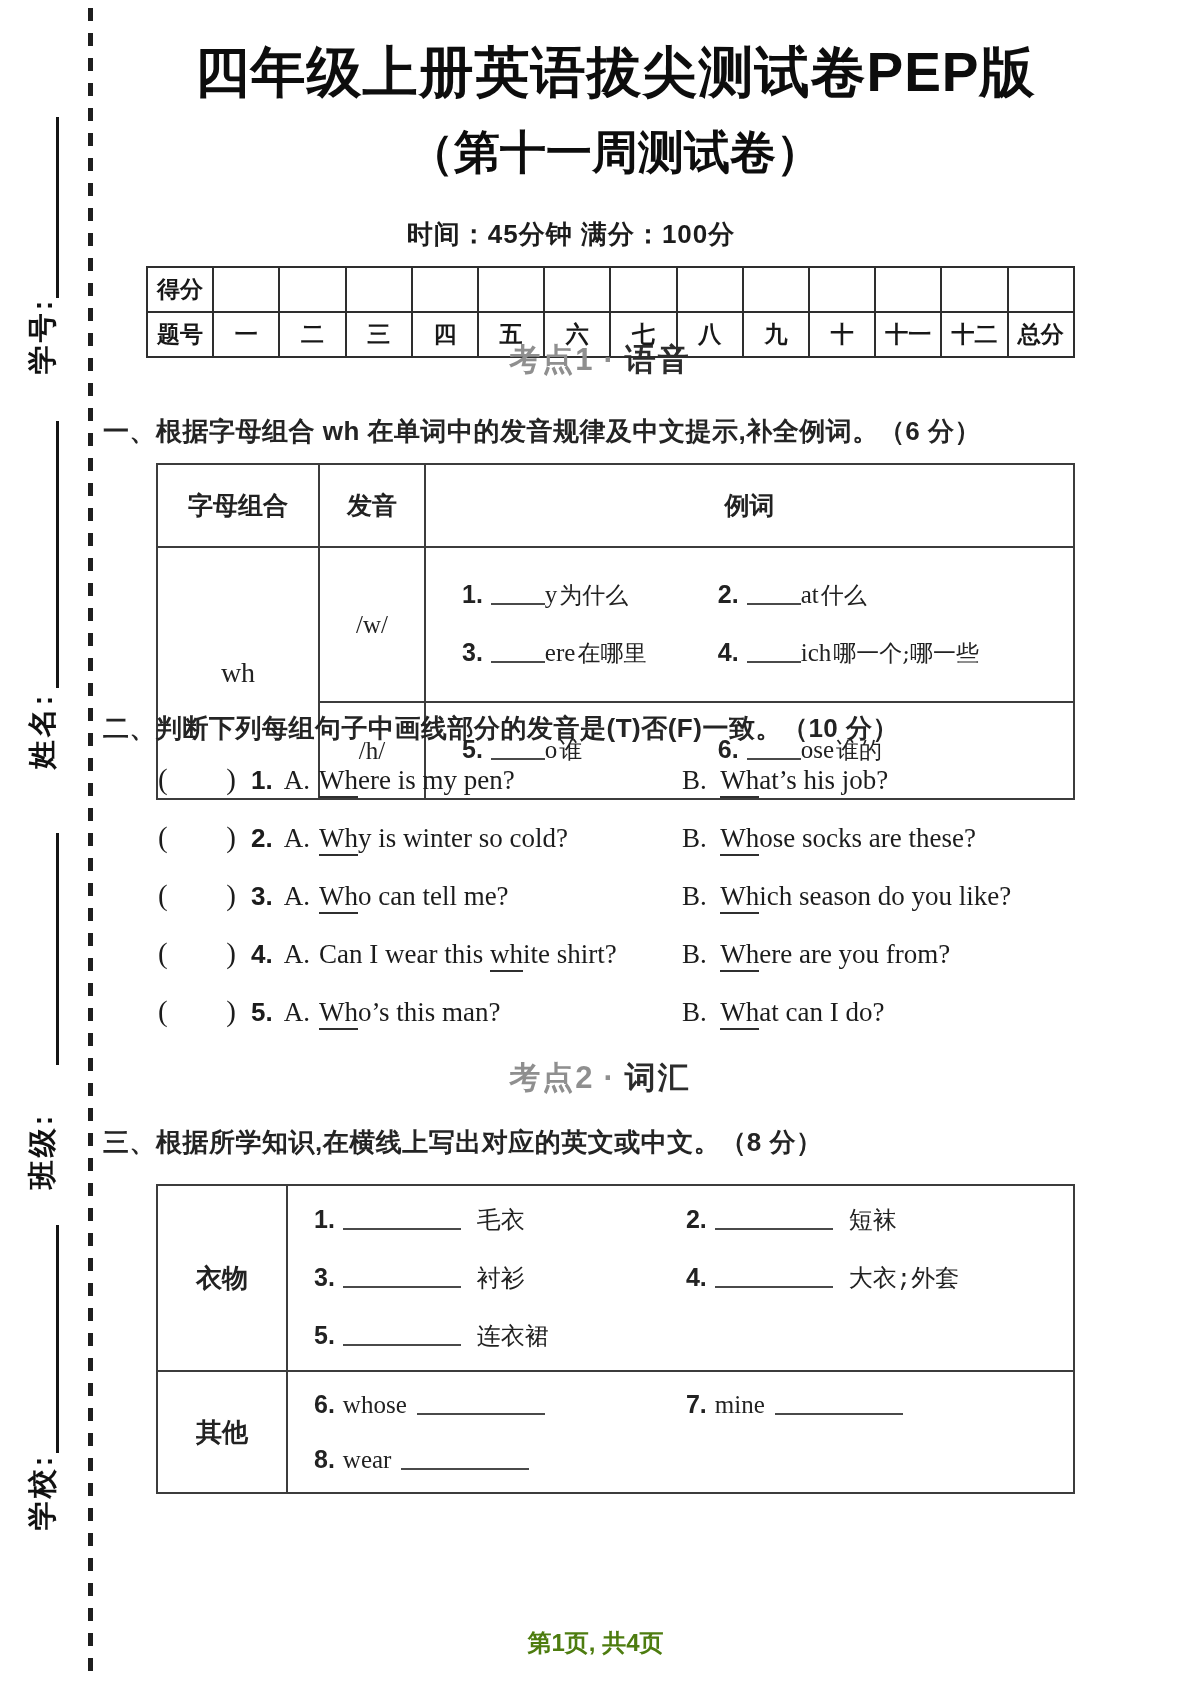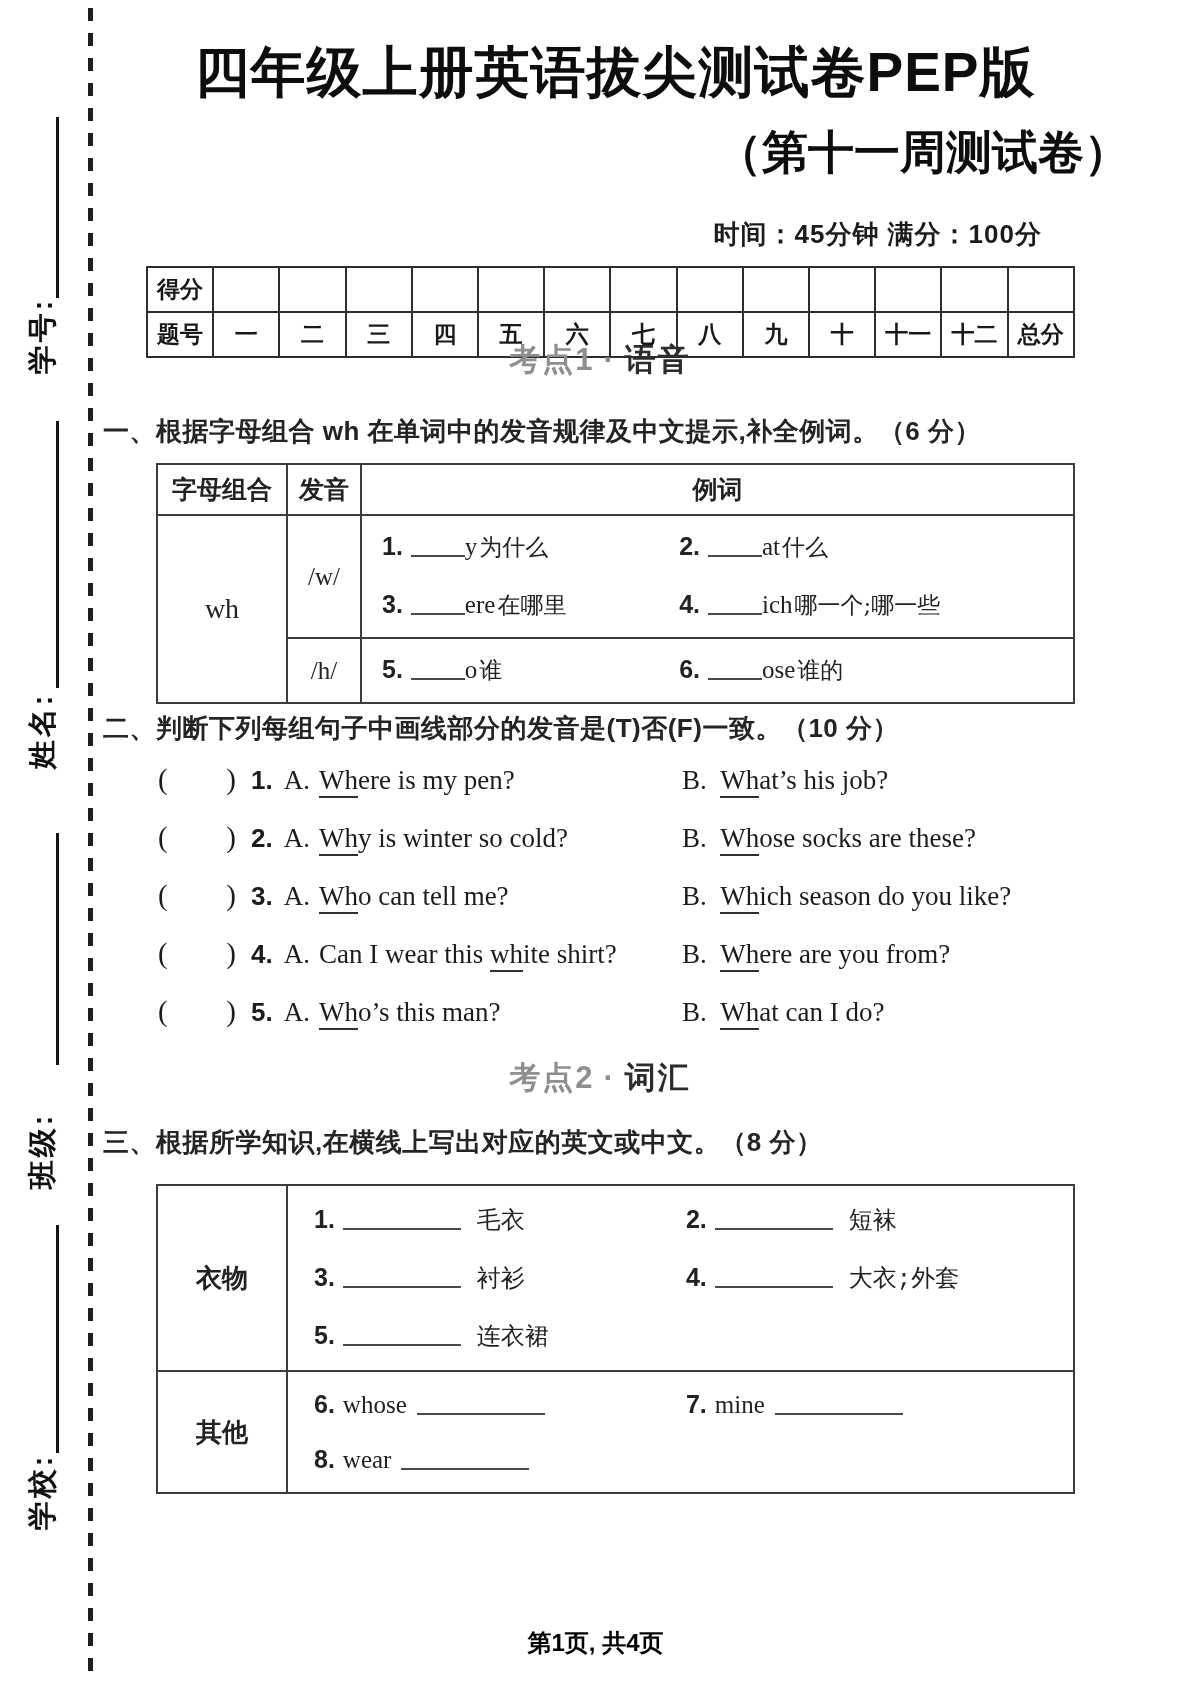--- a/index.html
+++ b/index.html
@@ -27,25 +27,25 @@
   }
   .ml-1 { top:318px; }  .ml-2 { top:713px; }
   .ml-3 { top:1133px; } .ml-4 { top:1474px; }
 
   
   .title {
     position:absolute; left:100px; width:1030px; top:36px; text-align:center;
     font-size:55px; font-weight:700; letter-spacing:1px; color:#0d0d0d;
   }
   .subtitle {
-    position:absolute; left:100px; width:1030px; top:122px; text-align:right;
+    position:absolute; left:100px; width:1030px; top:122px; text-align:center;
     font-size:46px; font-weight:700; color:#0d0d0d;
   }
   .meta {
-    position:absolute; left:100px; width:942px; top:217px; text-align:right;
+    position:absolute; left:100px; width:942px; top:217px; text-align:center;
     font-size:26px; font-weight:700; letter-spacing:1px;
   }
 
   
   table { border-collapse:collapse; }
   .score-table { position:absolute; left:146px; top:266px; width:929px; table-layout:fixed; }
   .score-table td {
     border:2px solid #2e2e2e; height:43px; text-align:center;
     font-size:23px; font-weight:700; padding:0; color:#181818;
   }
@@ -68,21 +68,21 @@
   .p1 { top:414px; } .p2 { top:711px; } .p3 { top:1125px; }
 
   
   .blank {
     display:inline-block; height:15px; margin-bottom:-2px;
     border-bottom:2.5px solid #4a4a4a;
   }
 
   
   .wh-table { position:absolute; left:156px; top:463px; width:919px; table-layout:fixed; }
-  .wh-table td { border:2px solid #3c3c3c; padding:0; color:#222; }
+  .wh-table td { border:2px solid #3c3c3c; padding:16px; color:#222; }
   .wh-head td { height:49px; text-align:center; font-size:25px; font-weight:700; }
   .col-combo { width:128px; } .col-sound { width:72px; }
   .combo-cell { text-align:center; font-family:"Liberation Serif", serif; font-size:28px; }
   .sound-cell { text-align:center; font-family:"Liberation Serif", serif; font-size:25px; }
   .row-w { height:121px; } .row-h { height:57px; }
   .ex-grid {
     display:grid; grid-template-columns:43% 57%;
     row-gap:27px; padding:16px 0 16px 20px; align-items:baseline;
   }
   .ex-item { font-size:25px; white-space:nowrap; }
@@ -119,21 +119,21 @@
   .v-item { font-size:25px; white-space:nowrap; }
   .v-num { font-weight:600; }
   .v-blank { width:118px; margin-left:8px; }
   .v-cn { font-family:Liberation Mono, monospace; font-size:24px; margin-left:16px; }
   .v-word { font-family:"Liberation Serif", serif; font-size:25px; margin-left:8px; }
   .w-blank { width:128px; margin-left:10px; }
 
   
   .footer {
     position:absolute; left:0; width:100%; top:1627px; text-align:center;
-    font-size:24px; font-weight:600; color:#000000;
+    font-size:24px; font-weight:600; color:#4d7c0f;
   }
 </style>
 </head>
 <body>
 
 <div class="page">
 
   <div class="dash-rule"></div>
   <div class="fill-line fl-a"></div>
   <div class="fill-line fl-b"></div>

